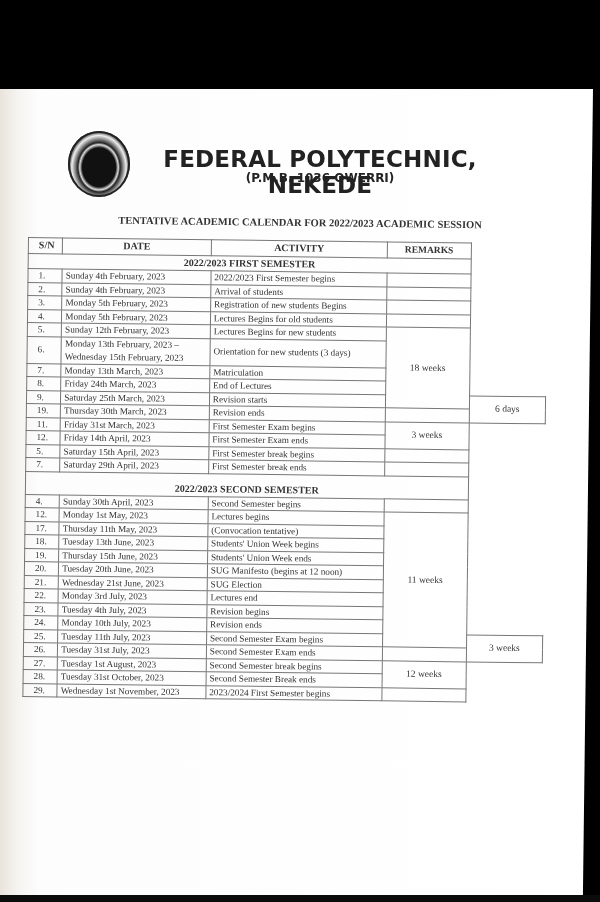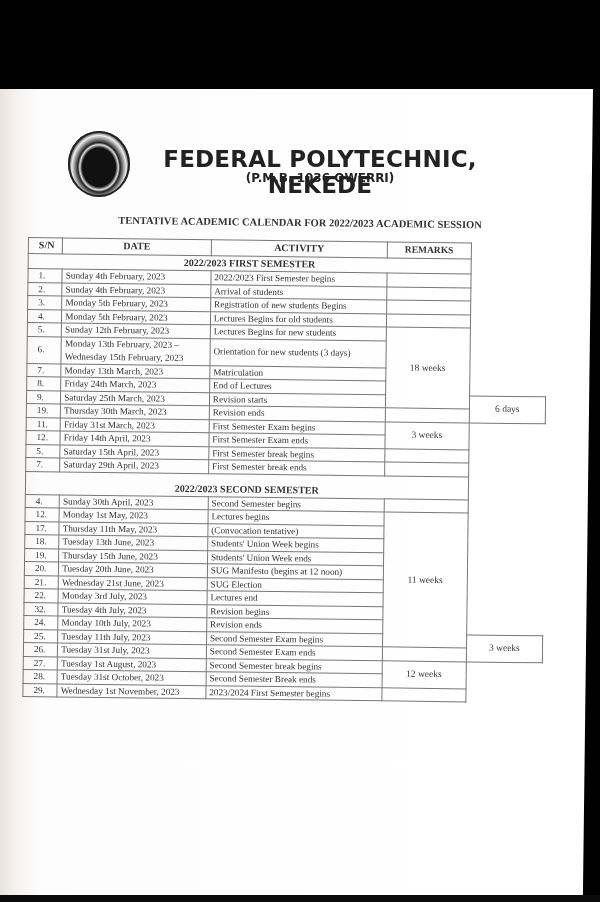--- a/index.html
+++ b/index.html
@@ -190,21 +190,21 @@
     <td class="sn">21.</td>
     <td>Wednesday 21st June, 2023</td>
     <td>SUG Election</td>
   </tr>
   <tr>
     <td class="sn">22.</td>
     <td>Monday 3rd July, 2023</td>
     <td>Lectures end</td>
   </tr>
   <tr>
-    <td class="sn">32.</td>
+    <td class="sn">23.</td>
     <td>Tuesday 4th July, 2023</td>
     <td>Revision begins</td>
   </tr>
   <tr>
     <td class="sn">24.</td>
     <td>Monday 10th July, 2023</td>
     <td>Revision ends</td>
   </tr>
   <tr>
     <td class="sn">25.</td>

